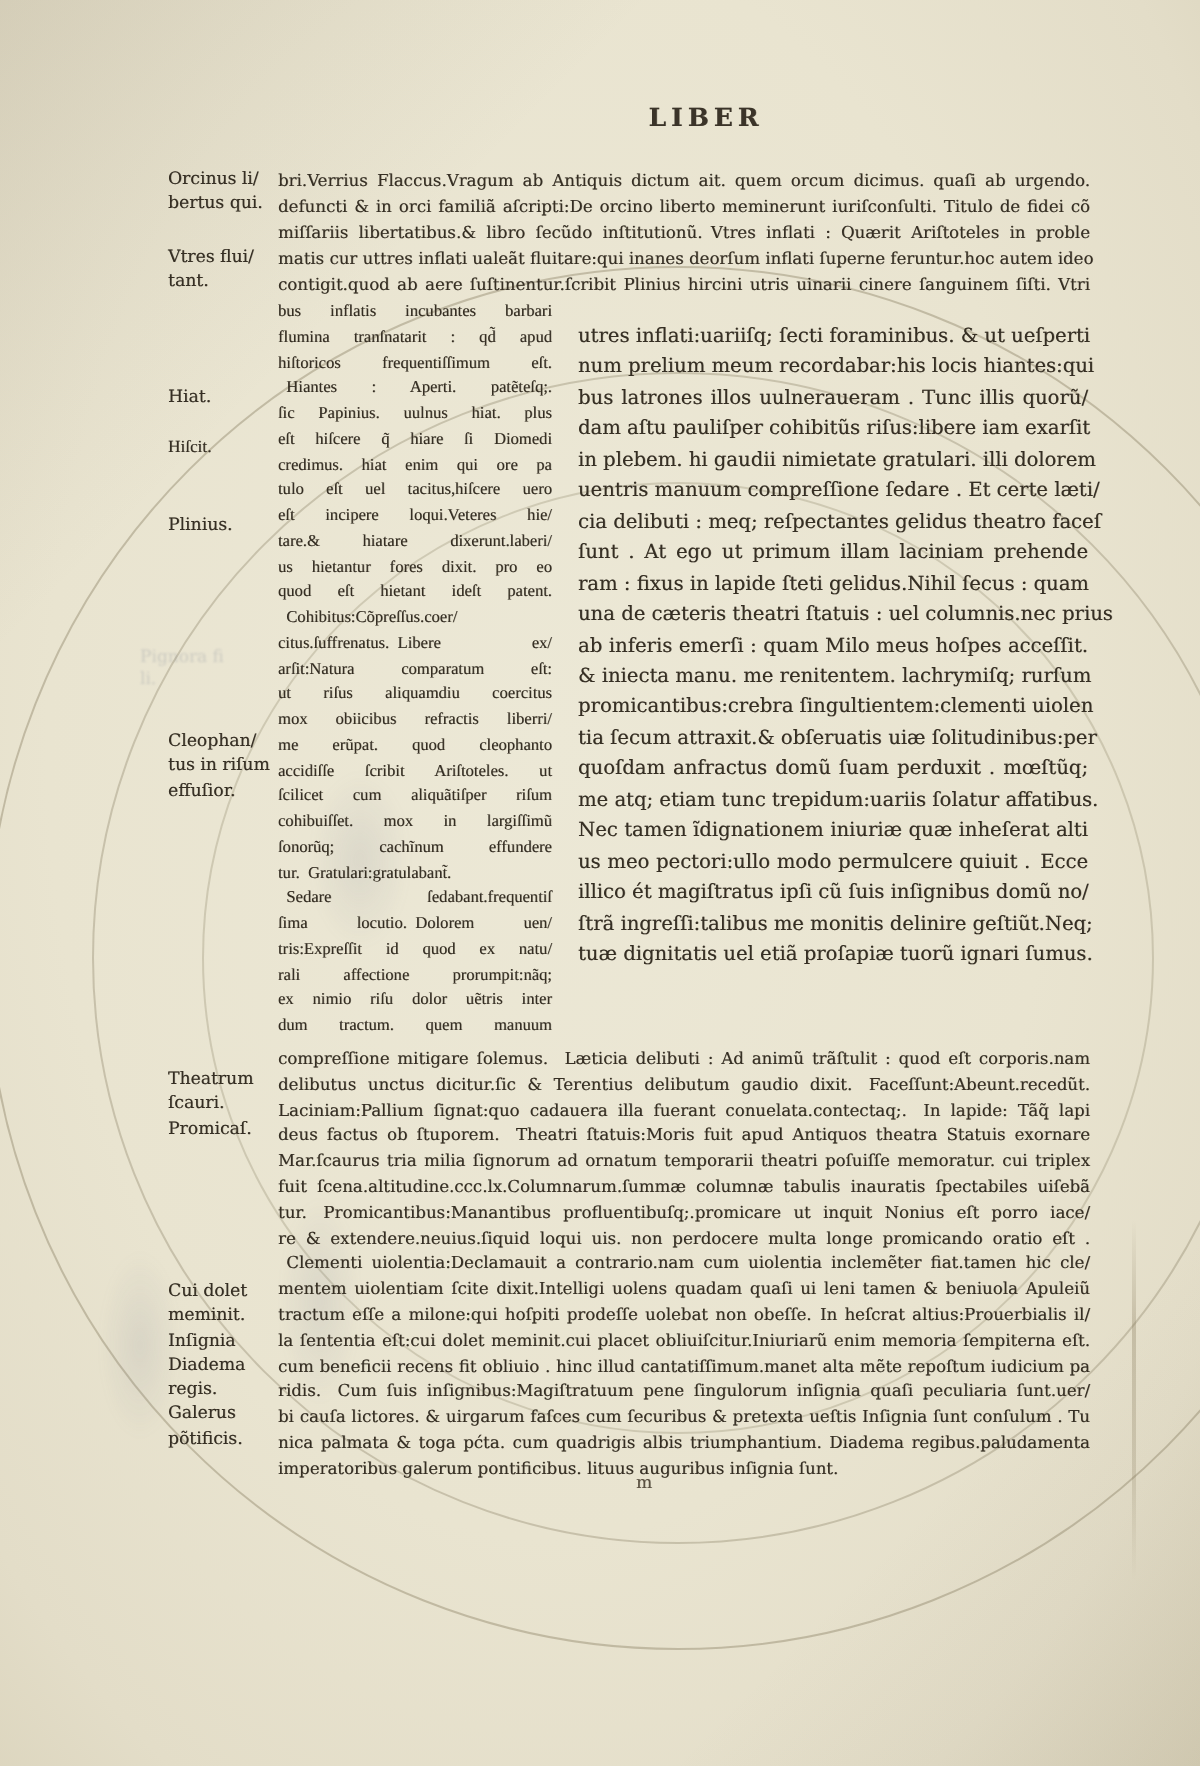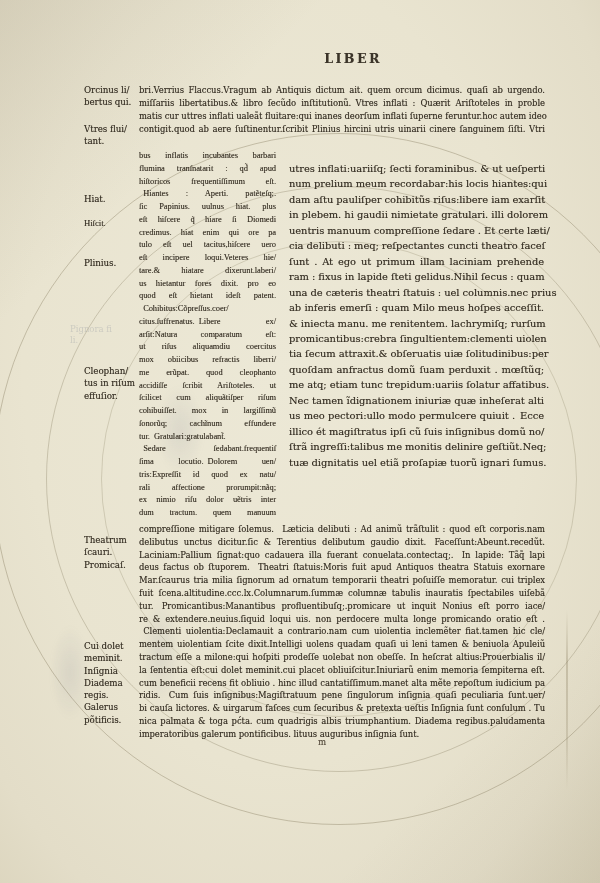--- a/index.html
+++ b/index.html
@@ -95,20 +95,21 @@
       <div class="line">meminit.</div>
       <div class="line">Inſignia</div>
       <div class="line">Diadema</div>
       <div class="line">regis.</div>
       <div class="line">Galerus</div>
       <div class="line">põtificis.</div>
     </div>
 
   <div class="tblock blockA">
       <div class="line">bri.Verrius Flaccus.Vragum ab Antiquis dictum ait. quem orcum dicimus. quaſi ab urgendo.</div>
+      <div class="line">defuncti &amp; in orci familiã aſcripti:De orcino liberto meminerunt iuriſconſulti. Titulo de fidei cõ</div>
       <div class="line">miſſariis libertatibus.&amp; libro ſecũdo inſtitutionũ. Vtres inflati : Quærit Ariſtoteles in proble</div>
       <div class="line">matis cur uttres inflati ualeãt fluitare:qui inanes deorſum inflati ſuperne feruntur.hoc autem ideo</div>
       <div class="line">contigit.quod ab aere ſuſtinentur.ſcribit Plinius hircini utris uinarii cinere ſanguinem ſiſti. Vtri</div>
     </div>
   <div class="tblock colL">
       <div class="line">bus inflatis incubantes barbari</div>
       <div class="line">flumina tranſnatarit : qd̃ apud</div>
       <div class="line">hiſtoricos frequentiſſimum eſt.</div>
       <div class="line"> Hiantes : Aperti. patẽteſq;.</div>
       <div class="line">ſic Papinius. uulnus hiat. plus</div>
@@ -133,24 +134,25 @@
       <div class="line"> Sedare ſedabant.frequentiſ</div>
       <div class="line">ſima locutio. Dolorem uen/</div>
       <div class="line">tris:Expreſſit id quod ex natu/</div>
       <div class="line">rali affectione prorumpit:nãq;</div>
       <div class="line">ex nimio riſu dolor uẽtris inter</div>
       <div class="line">dum tractum. quem manuum</div>
     </div>
   <div class="tblock colR">
       <div class="line">utres inflati:uariiſq; ſecti foraminibus. &amp; ut ueſperti</div>
       <div class="line">num prelium meum recordabar:his locis hiantes:qui</div>
+      <div class="line">bus latrones illos uulneraueram . Tunc illis quorũ/</div>
       <div class="line">dam aſtu pauliſper cohibitũs riſus:libere iam exarſit</div>
       <div class="line">in plebem. hi gaudii nimietate gratulari. illi dolorem</div>
       <div class="line">uentris manuum compreſſione ſedare . Et certe læti/</div>
-      <div class="line">cia delibuti : meq; reſpectantes cuncti theatro faceſ</div>
+      <div class="line">cia delibuti : meq; reſpectantes gelidus theatro faceſ</div>
       <div class="line">ſunt . At ego ut primum illam laciniam prehende</div>
       <div class="line">ram : fixus in lapide ſteti gelidus.Nihil ſecus : quam</div>
       <div class="line">una de cæteris theatri ſtatuis : uel columnis.nec prius</div>
       <div class="line">ab inferis emerſi : quam Milo meus hoſpes acceſſit.</div>
       <div class="line">&amp; iniecta manu. me renitentem. lachrymiſq; rurſum</div>
       <div class="line">promicantibus:crebra ſingultientem:clementi uiolen</div>
       <div class="line">tia ſecum attraxit.&amp; obſeruatis uiæ ſolitudinibus:per</div>
       <div class="line">quoſdam anfractus domũ ſuam perduxit . mœſtũq;</div>
       <div class="line">me atq; etiam tunc trepidum:uariis ſolatur affatibus.</div>
       <div class="line">Nec tamen ĩdignationem iniuriæ quæ inheſerat alti</div>

